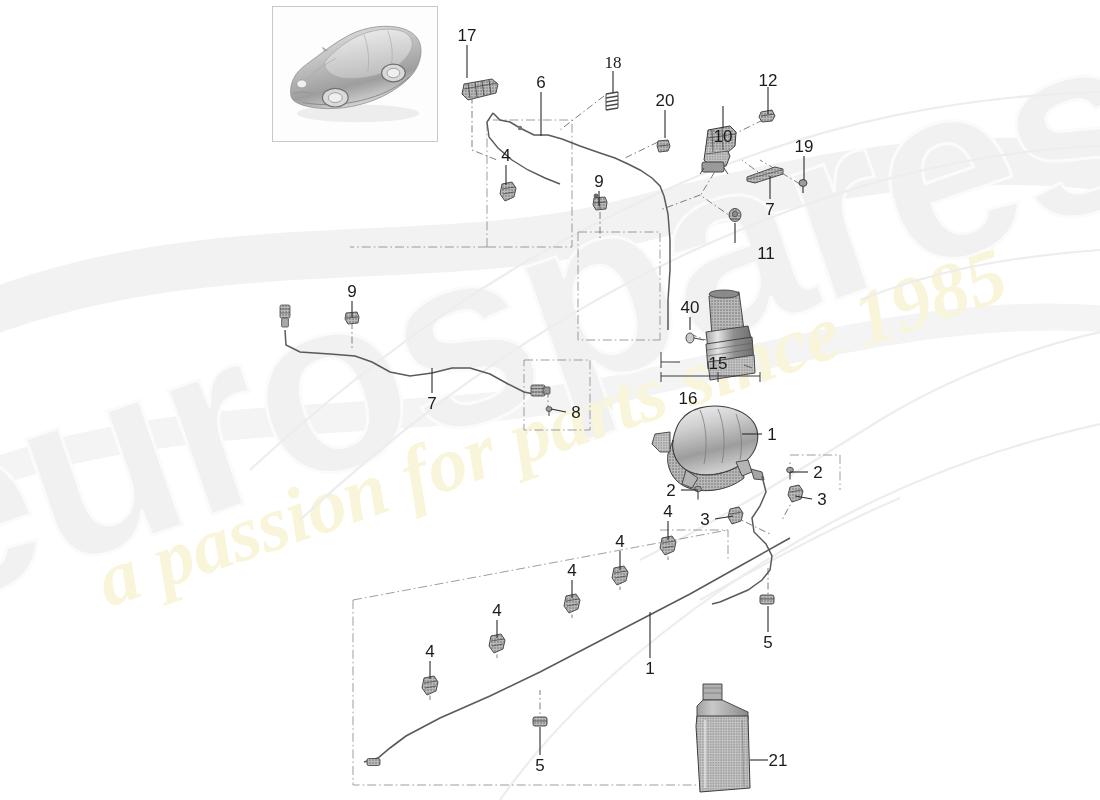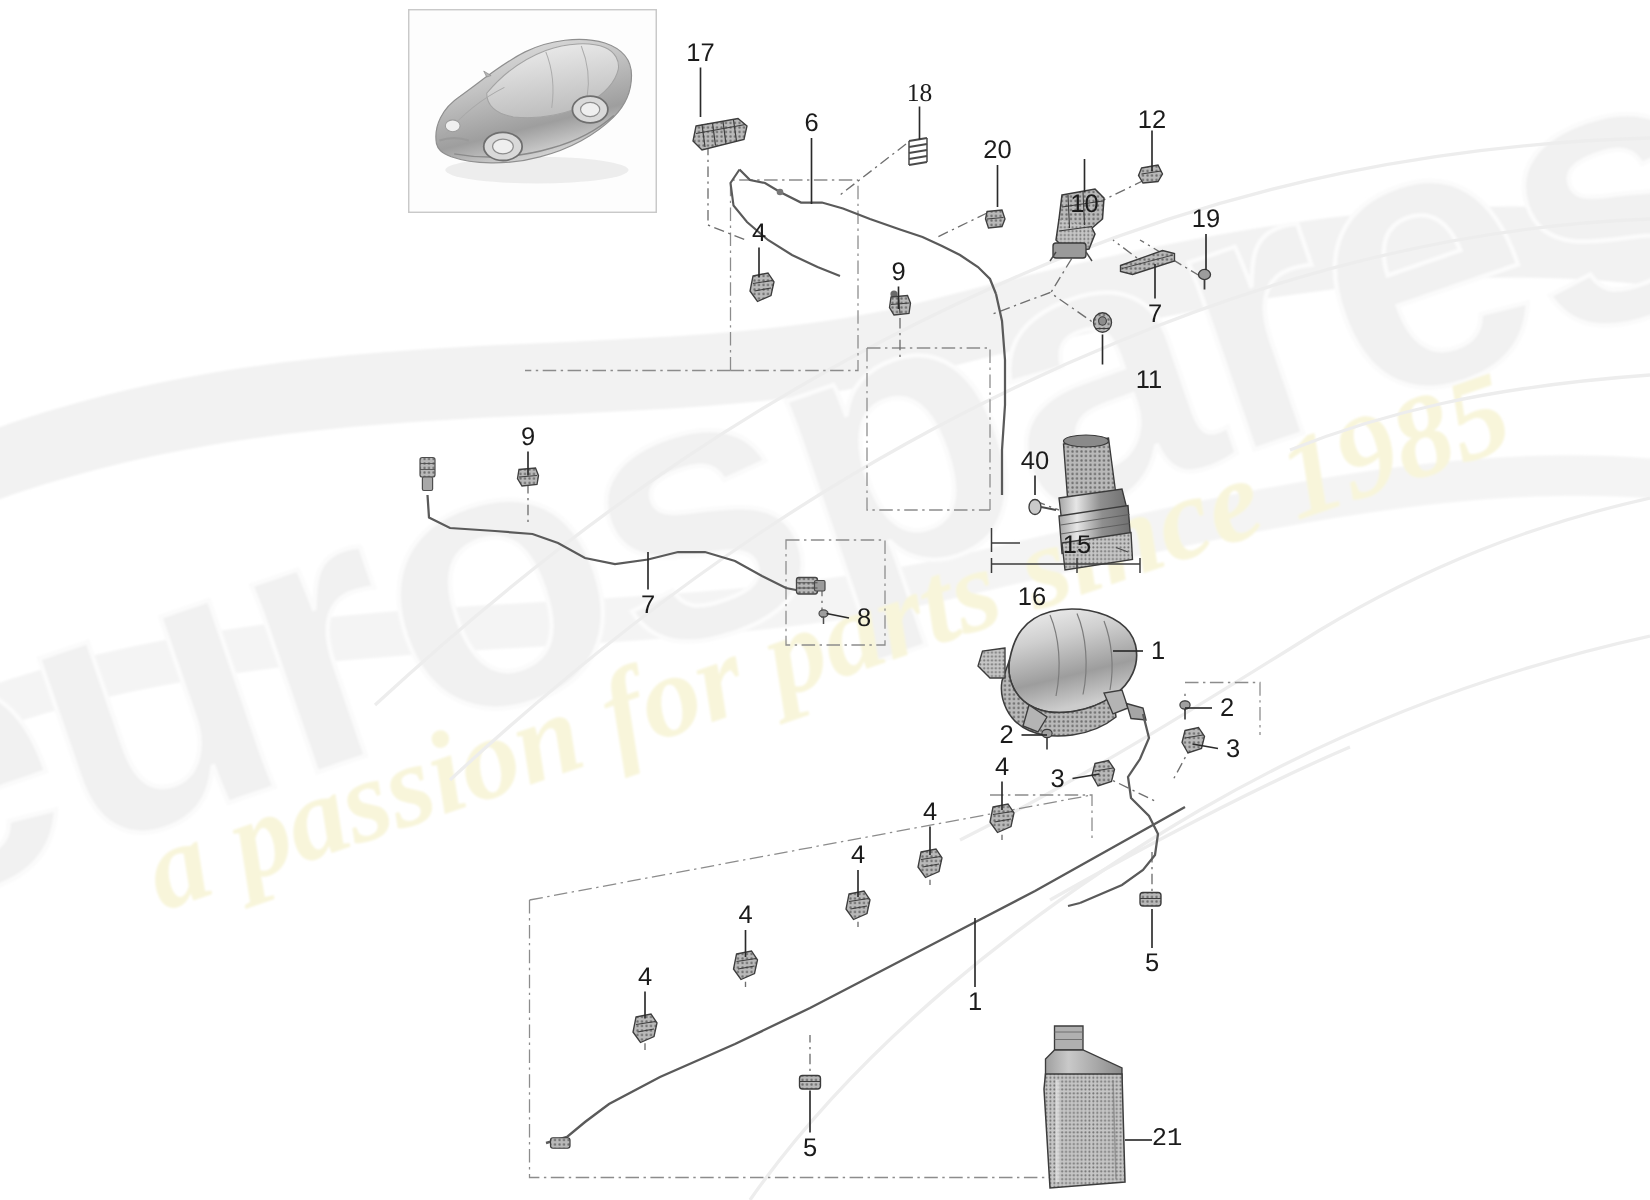--- a/index.html
+++ b/index.html
@@ -506,16 +506,16 @@
       <div class="part-label" style="left: 735px; top: 253px; margin-left: 31px;">11</div>
       <div class="part-label" style="left: 768px; top: 80px;">12</div>
       <div class="part-label" style="left: 770px; top: 209px;">7</div>
       <div class="part-label" style="left: 804px; top: 146px;">19</div>
       <div class="part-label" style="left: 670px; top: 363px; margin-left: 48px;">15</div>
       <div class="part-label" style="left: 688px; top: 382px; margin-top: 16px;">16</div>
       <div class="part-label" style="left: 467px; top: 35px;">17</div>
       <div class="part-label" style="left: 613px; top: 62px; font-family: Liberation Serif, serif;">18</div>
       <div class="part-label" style="left: 665px; top: 100px;">20</div>
       <div class="part-label" style="left: 690px; top: 307px;">40</div>
-      <div class="part-label" style="left: 778px; top: 760px; font-family: Liberation Mono, monospace;">21</div>
+      <div class="part-label" style="left: 778px; top: 760px;">21</div>
     </div>
 
 </div>
 
 </body></html>

